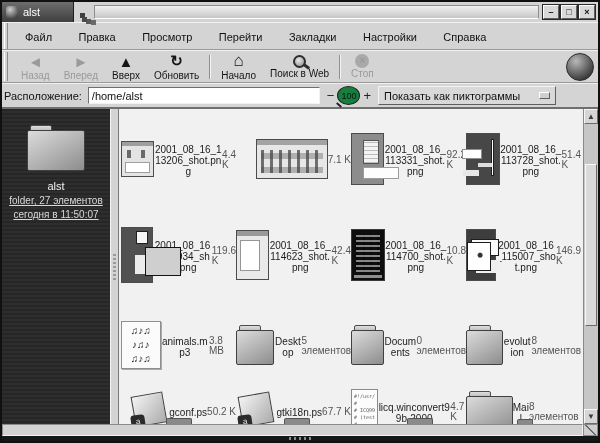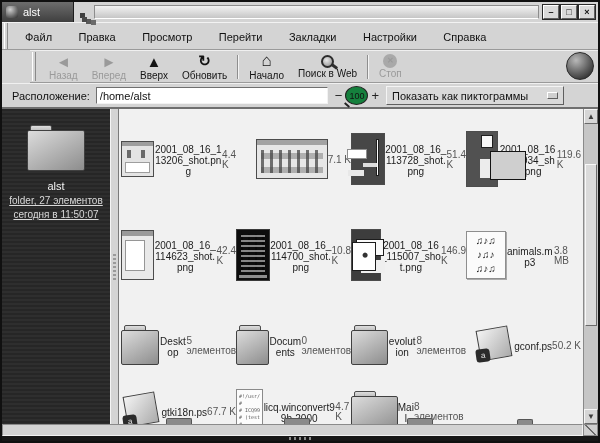--- a/index.html
+++ b/index.html
@@ -26,22 +26,22 @@
     box-shadow:0 0 0 1px #2a2a2a; font-size:9px; line-height:12px; text-align:center;
     font-weight:bold; color:#111; cursor:default; }
 
   
   .menubar { height:28px; display:flex; align-items:center; background:#d4d4d4;
     border-top:1px solid #f2f2f2; border-bottom:1px solid #9a9a9a; padding-left:2px; }
   .bar-grip { width:4px; height:100%; border-left:1px solid #fff; border-right:1px solid #8a8a8a; margin-right:6px; }
   .menu-item { font-size:11px; color:#111; padding:0 11px; }
 
   
-  .toolbar { height:33px; display:flex; background:#d4d4d4;
-    border-top:1px solid #f0f0f0; border-bottom:1px solid #9a9a9a; padding:1px 4px 1px 2px;margin-left:28px; }
+  .toolbar { height:33px; display:flex; align-items:center; background:#d4d4d4;
+    border-top:1px solid #f0f0f0; border-bottom:1px solid #9a9a9a; padding:1px 4px 1px 2px; }
   .tb-btn { display:flex; flex-direction:column; align-items:center; justify-content:center;
     padding:1px 7px; }
   .tb-icon { height:17px; display:flex; align-items:center; justify-content:center;
     font-size:15px; color:#141414; position:relative; }
   .tb-label { font-size:10px; color:#141414; margin-top:0; white-space:nowrap; }
   .tb-btn.disabled .tb-label, .tb-btn.disabled .tb-icon { color:#9a9a9a; }
   .icon-back-arrow::before{content:"◄";}
   .icon-forward-arrow::before{content:"►";}
   .icon-up-arrow::before{content:"▲";}
   .icon-refresh::before{content:"↻"; font-weight:bold; font-size:15px;}
@@ -54,21 +54,21 @@
     color:#e8e8e8; font-size:10px; line-height:14px; text-align:center; font-weight:bold; }
   .icon-stop::before{content:"✕"; font-size:8px;}
   .tb-sep { width:2px; height:24px; border-left:1px solid #8e8e8e; border-right:1px solid #f4f4f4; margin:0 3px; }
   .throbber { margin-left:auto; width:28px; height:28px; border-radius:50%;
     background:radial-gradient(circle at 35% 28%, #b9b9b9, #5c5c5c 55%, #1d1d1d 95%);
     border:1px solid #2a2a2a; }
 
   
   .locationbar { height:26px; display:flex; align-items:center; background:#d4d4d4;
     border-top:1px solid #f0f0f0; border-bottom:2px solid #6f6f6f; padding:0 6px 0 2px; gap:6px; }
-  .loc-label { font-size:11px; color:#111; white-space:nowrap; margin-left:8px; }
+  .loc-label { font-size:11px; color:#111; white-space:nowrap; }
   .loc-input { width:232px; height:17px; background:#fff; border:1px solid;
     border-color:#6f6f6f #f2f2f2 #f2f2f2 #6f6f6f; font-family:"Liberation Sans",sans-serif;
     font-size:11px; padding:0 3px; color:#111; }
   .zoom-ctrl { display:flex; align-items:center; gap:2px; }
   .zoom-btn { font-size:13px; color:#222; line-height:12px; padding:0 1px; }
   .zoom-lens { min-width:23px; height:19px; border:1px solid #222; border-radius:50%;
     font-size:9px; color:#111; display:flex; align-items:center; justify-content:center;
     background:#15803d; position:relative; }
   .zoom-lens::after { content:""; position:absolute; width:6px; height:2px; background:#222;
     left:-2px; bottom:-2px; transform:rotate(40deg); }
@@ -301,20 +301,25 @@
     <div class="file-icon icon-thumb-window-light-1 thumb"></div>
     <div class="file-label">2001_08_16_113206_shot.png</div>
     <div class="file-size">4.4 K</div>
   </div>
 
   <div class="file-item">
     <div class="file-icon icon-thumb-window-light-2 thumb"></div>
     <div class="file-size">7.1 K</div>
   </div>
 
+  <div class="file-item">
+    <div class="file-icon icon-thumb-window-gray thumb"></div>
+    <div class="file-label">2001_08_16_113331_shot.png</div>
+    <div class="file-size">92.2 K</div>
+  </div>
 
   <div class="file-item">
     <div class="file-icon icon-thumb-desktop-canvas thumb"></div>
     <div class="file-label">2001_08_16_113728_shot.png</div>
     <div class="file-size">51.4 K</div>
   </div>
 
   <div class="file-item">
     <div class="file-icon icon-thumb-desktop-dialog thumb"></div>
     <div class="file-label">2001_08_16_113934_shot.png</div>

